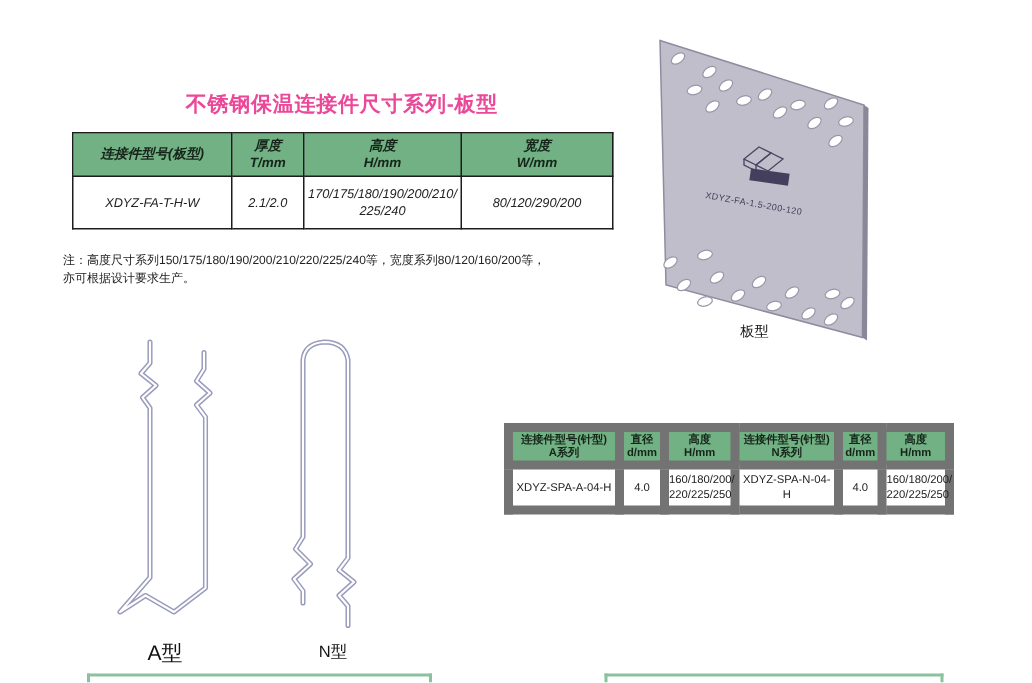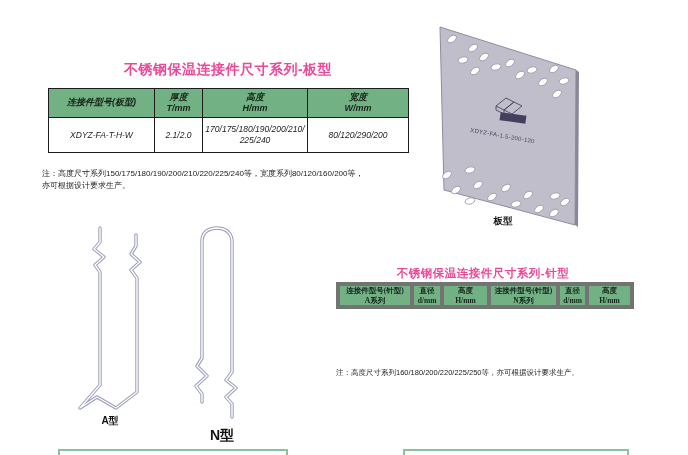--- a/index.html
+++ b/index.html
@@ -15,32 +15,32 @@
 
   table { border-collapse:collapse; table-layout:fixed; }
   th,td { text-align:center; vertical-align:middle; white-space:pre-line; line-height:1.25; }
 
   .t1 { width:360px;font-style:italic; }
   .t1 th,.t1 td { border:1.5px solid #1c1c1c; }
   .t1 th { background:#72b183; font-size:9px; font-weight:bold; height:29px; color:#16251a; }
   .t1 td { font-size:8.5px; height:35px; color:#222; }
 
   .t2 { width:294px; }
-  .t2 th,.t2 td { border:4px solid #737373;font-family:Liberation Serif, serif; }
+  .t2 th,.t2 td { border:6px solid #737373; }
   .t2 th { background:#72b183; font-size:7.5px; font-weight:bold; height:23px; color:#16251a; }
   .t2 td { font-size:7.5px; height:30px; color:#222; }
 
   .note { font-size:8px; color:#222; line-height:12px; white-space:pre-line; }
   #board-note { left:42px; top:155px; width:390px;margin-top:13px; }
   #pin-note   { left:336px; top:367px; width:300px; font-size:7.5px; }
 
-  .fig-label { font-weight:bold; text-align:center; font-size:9.5px; color:#111; }
+  .fig-label { font-weight:normal; text-align:center; font-size:9.5px; color:#111; }
   #plate-label { left:471px; top:215px; width:64px; }
-  #pin-a-label { left:80px;  top:414px; width:60px; font-size:10px; }
-  #pin-n-label { left:192px; top:427px; width:60px; font-size:14px; }
+  #pin-a-label { left:80px;  top:427px; width:60px; font-size:14px; }
+  #pin-n-label { left:192px; top:427px; width:60px; font-size:11px; }
 
   .green-box { border:2px solid #8ac29e; border-bottom:none; background:#ffffff; height:7px; }
   #green-box-left  { left:58px;  top:449px; width:230px; }
   #green-box-right { left:403px; top:449px; width:226px; }
 </style>
 </head>
 <body>
 
 <div id="canvas">
 
@@ -129,21 +129,20 @@
   </svg>
 
   <svg class="abs" style="left:190px; top:224px;" width="60" height="200" viewBox="0 0 60 200">
     <path d="M12,178 L12,170 L6,162 L17,152 L7,142 L12,134 L12,16 Q13,5 26,4 Q40,4 42,16 L42,148 L36,156 L46,164 L36,173 L42,180 L42,193" fill="none" stroke="#9a9cbc" stroke-width="3.4" stroke-linejoin="round" stroke-linecap="round"></path>
     <path d="M12,178 L12,170 L6,162 L17,152 L7,142 L12,134 L12,16 Q13,5 26,4 Q40,4 42,16 L42,148 L36,156 L46,164 L36,173 L42,180 L42,193" fill="none" stroke="#ffffff" stroke-width="1.4" stroke-linejoin="round" stroke-linecap="round"></path>
   </svg>
 
   <div id="pin-a-label" class="abs fig-label">A型</div>
   <div id="pin-n-label" class="abs fig-label">N型</div>
 
-  <div id="pin-title" class="abs section-title">不锈钢保温连接件尺寸系列-针型</div>
 
   <table class="t2 abs" style="left:336px; top:282px;">
     <colgroup>
         <col style="width:74px">
         <col style="width:30px">
         <col style="width:47px">
         <col style="width:69px">
         <col style="width:29px">
         <col style="width:45px">
       </colgroup>
@@ -157,21 +156,30 @@
 H/mm</th>
         <th>连接件型号(针型)
 N系列</th>
         <th>直径
 d/mm</th>
         <th>高度
 H/mm</th>
       </tr>
     </thead>
     <tbody>
+      <tr>
+        <td>XDYZ-SPA-A-04-H</td>
+        <td>4.0</td>
+        <td>160/180/200/
+220/225/250</td>
+        <td>XDYZ-SPA-N-04-H</td>
+        <td>4.0</td>
+        <td>160/180/200/
+220/225/250</td>
+      </tr>
     </tbody>
   </table>
 
-  <div id="pin-note" class="abs note">注：高度尺寸系列160/180/200/220/225/250等，亦可根据设计要求生产。</div>
 
   <div id="green-box-left" class="abs green-box"></div>
   <div id="green-box-right" class="abs green-box"></div>
 
 </div>
 
 </body></html>

